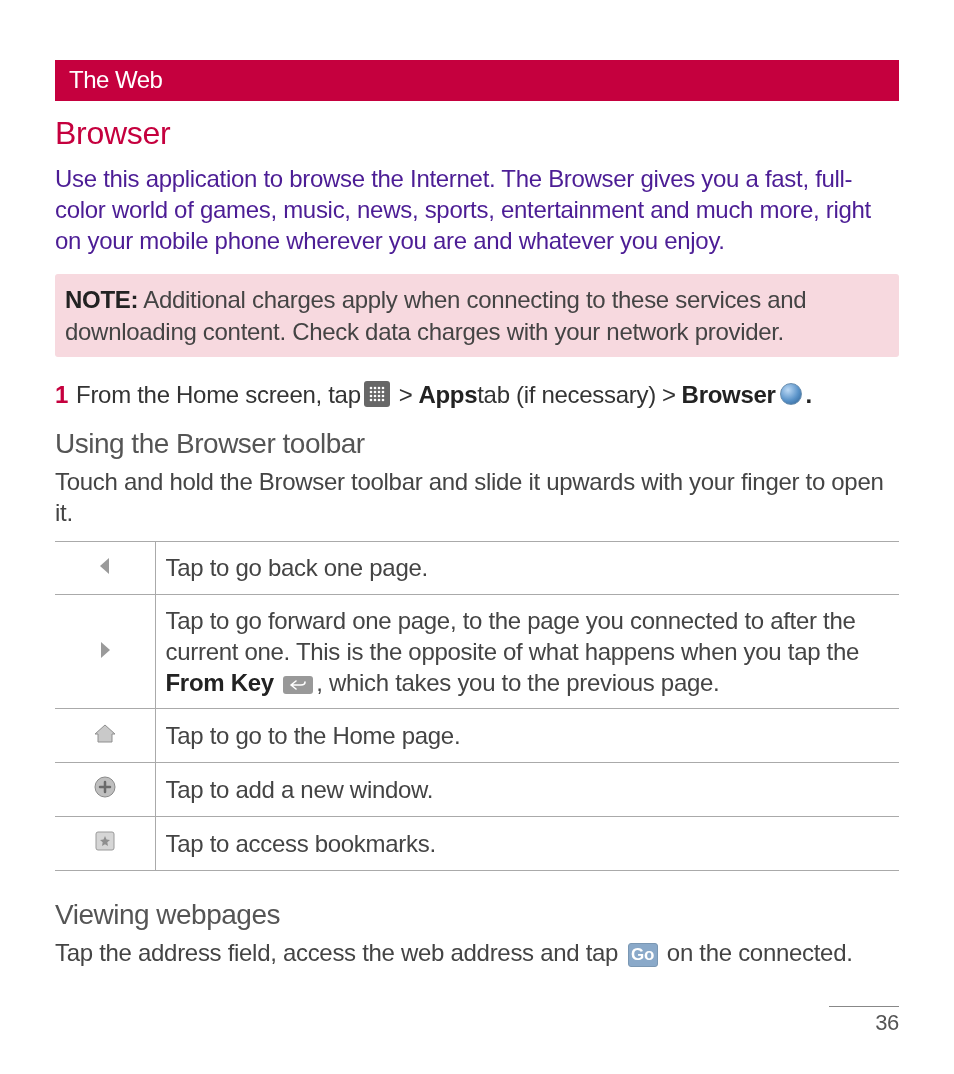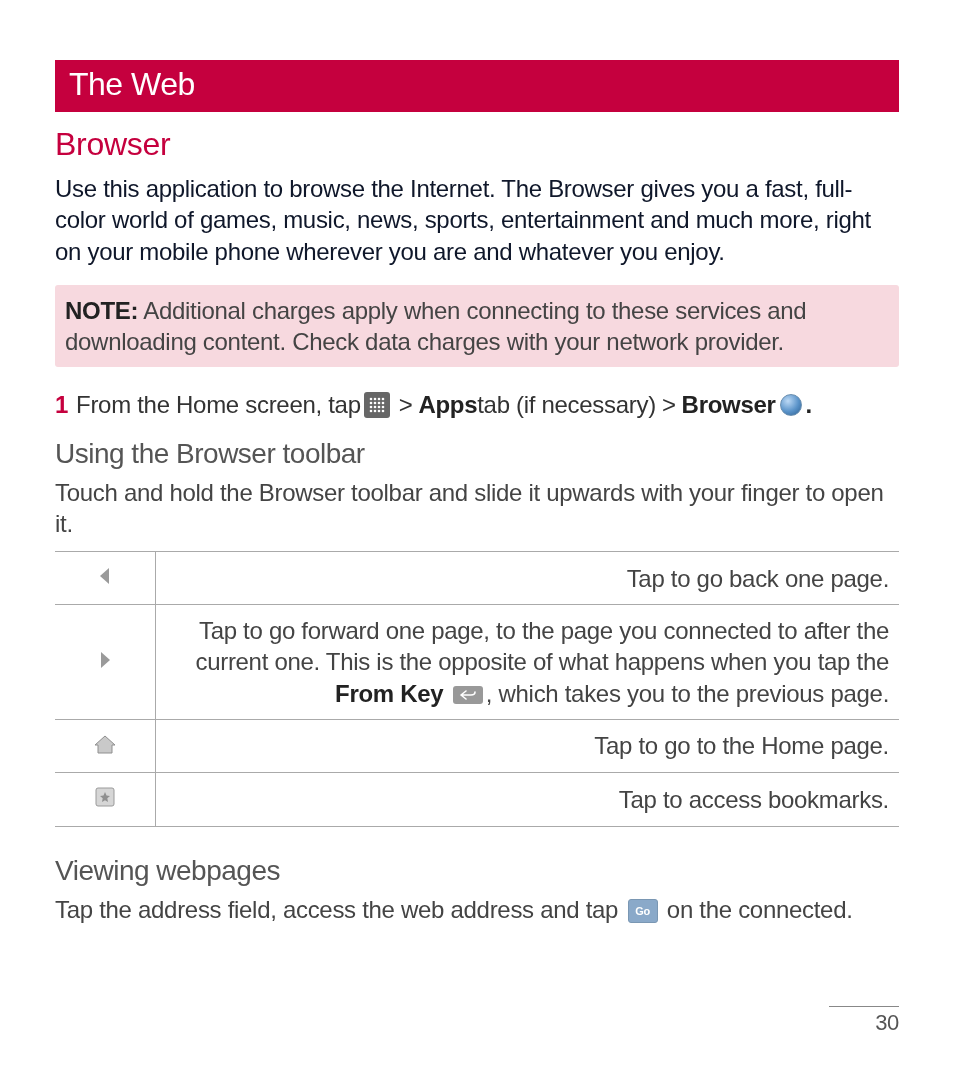--- a/index.html
+++ b/index.html
@@ -12,34 +12,34 @@
     color: #333;
     padding: 60px 55px 40px 55px;
     position: relative;
     font-size: 24px;
     line-height: 1.3;
     letter-spacing: -0.3px;
   }
   .banner {
     background: #c5003e;
     color: #fff;
-    font-size: 32px;
+    font-size: 24px;
     font-weight: 500;
     padding: 4px 14px 6px 14px;
     margin-bottom: 12px;
     letter-spacing: -0.5px;
   }
   .h1 {
     color: #c5003e;
     font-size: 32px;
     font-weight: 400;
     margin-bottom: 8px;
   }
   .intro {
-    color: #0f172a;
+    color: #4c1d95;
     margin-bottom: 18px;
     font-weight: 300;
   }
   .notebox {
     background: #f7d9df;
     border-radius: 3px;
     padding: 10px 10px;
     margin-bottom: 22px;
     color: #444;
   }
@@ -89,21 +89,20 @@
     border-collapse: collapse;
     margin-bottom: 26px;
   }
   table.toolbar td {
     border-top: 1px solid #aaa;
     border-bottom: 1px solid #aaa;
     padding: 10px 10px;
     vertical-align: middle;
     color: #444;
     font-weight: 300;
-    text-align: right;
   }
   table.toolbar td.icon-cell {
     width: 100px;
     text-align: center;
     border-right: 1px solid #aaa;
   }
   .tb-icon {
     display: inline-flex;
     align-items: center;
     justify-content: center;
@@ -124,21 +123,21 @@
     display:inline-flex;
     width:30px; height:24px;
     background:#8aa9c9;
     border:1px solid #7a97b3;
     border-radius:3px;
     vertical-align:middle;
     margin:0 3px;
     align-items:center;
     justify-content:center;
     color:#fff;
-    font-size:11px;
+    font-size:17px;
     font-weight:600;
   }
   .globe-icon {
     display:inline-flex;
     width:22px;height:22px;
     border-radius:50%;
     background: radial-gradient(circle at 35% 30%, #bcd9f5 0%, #5a93c9 55%, #2a5d8f 100%);
     vertical-align:middle;
     margin:0 4px;
     border:1px solid #6a8fb0;
@@ -248,31 +247,42 @@
               <path d="M3 12 L13 3 L23 12 L20 12 L20 20 L6 20 L6 12 Z" fill="#c9c9c9" stroke="#8f8f8f" stroke-width="1"></path>
             </svg>
       </span>
     </td>
     <td>Tap to go to the Home page.</td>
   </tr>
   <tr>
     <td class="icon-cell">
       <span class="tb-icon">
         <svg width="24" height="24" viewBox="0 0 24 24">
+              <circle cx="12" cy="12" r="10" fill="#bfbfbf" stroke="#8a8a8a" stroke-width="1"></circle>
+              <path d="M12 7 V17 M7 12 H17" stroke="#6a6a6a" stroke-width="2.5" stroke-linecap="round"></path>
+            </svg>
+      </span>
+    </td>
+    <td>Tap to add a new window.</td>
+  </tr>
+  <tr>
+    <td class="icon-cell">
+      <span class="tb-icon">
+        <svg width="24" height="24" viewBox="0 0 24 24">
               <rect x="3" y="3" width="18" height="18" rx="2" fill="#d6d6d6" stroke="#9a9a9a"></rect>
               <path d="M12 7 L13.5 10.5 L17 11 L14.3 13.3 L15 17 L12 15.2 L9 17 L9.7 13.3 L7 11 L10.5 10.5 Z" fill="#8f8f8f"></path>
             </svg>
       </span>
     </td>
     <td>Tap to access bookmarks.</td>
   </tr>
 </tbody>
   </table>
 
 <div class="h2">Viewing webpages</div>
 <p class="sub">
   <span>Tap the address field, access the web address and tap </span><span class="go-icon">Go</span><span> on the connected.</span>
 </p>
 
 <div class="page-footer">
   <div class="rule"></div>
-  <div class="num">30</div>
+  <div class="num">36</div>
 </div>
 
 </body></html>

